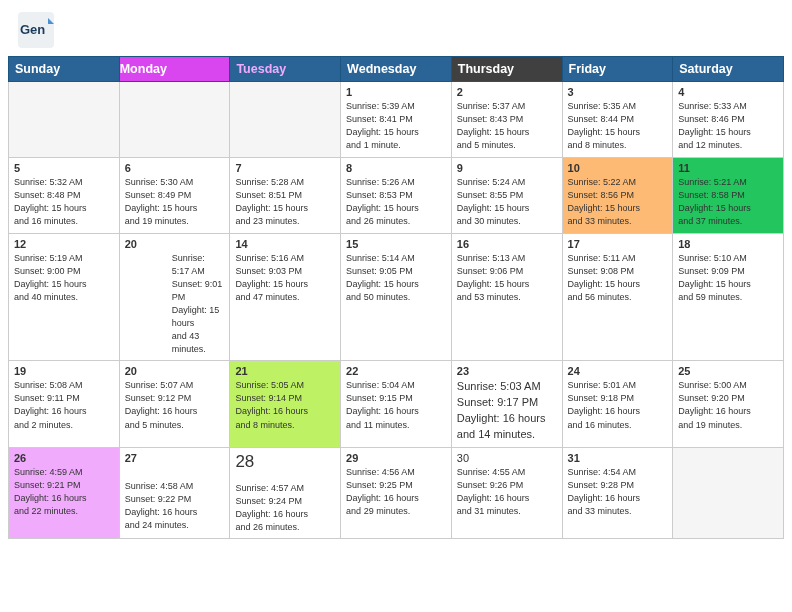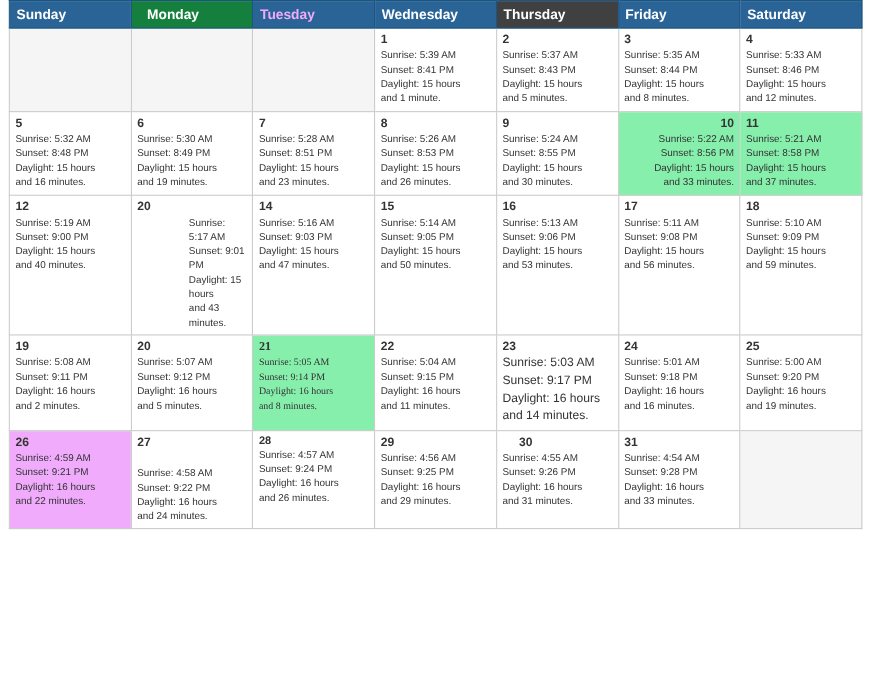--- a/index.html
+++ b/index.html
@@ -5,26 +5,45 @@
     * { margin: 0; padding: 0; box-sizing: border-box; }
     body { font-family: Arial, sans-serif; background: #fff; width: 792px; height: 612px; overflow: hidden; }
 
     table { border-collapse: collapse; width: calc(100% - 16px); margin: 0 8px; }
   </style>
 </head>
 <body>
 
 <div style="width:792px;height:612px;overflow:hidden;background:#fff;">
 
+  <div style="display:flex;justify-content:space-between;align-items:flex-start;padding:10px 16px 6px 16px;">
+    <div style="display:flex;align-items:center;gap:4px;">
+      <div style="position:relative;width:40px;height:40px;">
+        <svg width="40" height="40" viewBox="0 0 40 40">
+          <rect x="2" y="2" width="36" height="36" rx="4" fill="#1a3a5c" opacity="0.08"></rect>
+          <text x="4" y="24" font-family="Arial" font-weight="bold" font-size="13" fill="#1a3a5c">Gen</text>
+          <polygon points="32,8 38,14 32,14" fill="#4a90d9"></polygon>
+        </svg>
+      </div>
+      <div>
+        <div style="font-size:16px;font-weight:bold;color:#1a3a5c;line-height:1.1;"></div>
+        <div style="font-size:16px;font-weight:bold;color:#4a90d9;line-height:1.1;"></div>
+      </div>
+    </div>
+    <div style="text-align:right;">
+      <div style="font-size:36px;font-weight:bold;color:#1a3a5c;"></div>
+      <div style="font-size:14px;color:#555;"></div>
+    </div>
+  </div>
 
   <table style="border-collapse:collapse;width:calc(100% - 16px);margin:0 8px;table-layout:fixed;">
     <thead>
       <tr id="header-row">
           <th style="background: rgb(42, 100, 150); color: rgb(255, 255, 255); padding: 5px 6px; text-align: left; font-size: 12.5px; border: 1px solid rgb(28, 85, 128); font-family: Arial, sans-serif; font-weight: bold;">Sunday</th>
-          <th style="background: #15803d; color: rgb(255, 255, 255); padding: 5px 14px; text-align: left; font-size: 12.5px; border: 1px solid rgb(28, 85, 128); font-family: Arial, sans-serif; font-weight: bold;">Monday</th>
+          <th style="background: #d946ef; color: rgb(255, 255, 255); padding: 5px 0; text-align: left; font-size: 12.5px; border: 1px solid rgb(28, 85, 128); font-family: Arial, sans-serif; font-weight: bold;">Monday</th>
           <th style="background: rgb(42, 100, 150); color: #f0abfc; padding: 5px 6px; text-align: left; font-size: 12.5px; border: 1px solid rgb(28, 85, 128); font-family: Arial, sans-serif; font-weight: bold;">Tuesday</th>
           <th style="background: rgb(42, 100, 150); color: rgb(255, 255, 255); padding: 5px 6px; text-align: left; font-size: 12.5px; border: 1px solid rgb(28, 85, 128); font-family: Arial, sans-serif; font-weight: bold;">Wednesday</th>
           <th style="background: #404040; color: rgb(255, 255, 255); padding: 5px 6px; text-align: left; font-size: 12.5px; border: 1px solid rgb(28, 85, 128); font-family: Arial, sans-serif; font-weight: bold;">Thursday</th>
           <th style="background: rgb(42, 100, 150); color: rgb(255, 255, 255); padding: 5px 6px; text-align: left; font-size: 12.5px; border: 1px solid rgb(28, 85, 128); font-family: Arial, sans-serif; font-weight: bold;">Friday</th>
           <th style="background: rgb(42, 100, 150); color: rgb(255, 255, 255); padding: 5px 6px; text-align: left; font-size: 12.5px; border: 1px solid rgb(28, 85, 128); font-family: Arial, sans-serif; font-weight: bold;">Saturday</th>
         </tr>
     </thead>
     <tbody id="calendar-body">
         <tr>
           <td style="vertical-align: top; border: 1px solid rgb(204, 204, 204); padding: 4px 5px; font-size: 9px; color: rgb(51, 51, 51); height: 76px; font-family: Arial, sans-serif; background: rgb(245, 245, 245);"></td>
@@ -88,28 +107,28 @@
 Daylight: 15 hours
 and 26 minutes.</div>
           </td>
           <td style="vertical-align: top; border: 1px solid rgb(204, 204, 204); padding: 4px 5px; font-size: 9px; color: rgb(51, 51, 51); height: 76px; font-family: Arial, sans-serif; background: rgb(255, 255, 255);">
             <div style="font-weight: bold; font-size: 11px; margin-bottom: 2px;">9</div>
             <div style="font-size: 9px; line-height: 1.45; color: rgb(51, 51, 51); white-space: pre-line;">Sunrise: 5:24 AM
 Sunset: 8:55 PM
 Daylight: 15 hours
 and 30 minutes.</div>
           </td>
-          <td style="vertical-align: top; border: 1px solid rgb(204, 204, 204); padding: 4px 5px; font-size: 9px; color: rgb(51, 51, 51); height: 76px; font-family: Arial, sans-serif; background: #86efac; text-align: right;">
+          <td style="vertical-align: top; border: 1px solid rgb(204, 204, 204); padding: 4px 5px; font-size: 9px; color: rgb(51, 51, 51); height: 76px; font-family: Arial, sans-serif; background: #fdba74;">
             <div style="font-weight: bold; font-size: 11px; margin-bottom: 2px;">10</div>
             <div style="font-size: 9px; line-height: 1.45; color: rgb(51, 51, 51); white-space: pre-line;">Sunrise: 5:22 AM
 Sunset: 8:56 PM
 Daylight: 15 hours
 and 33 minutes.</div>
           </td>
-          <td style="vertical-align: top; border: 1px solid rgb(204, 204, 204); padding: 4px 5px; font-size: 9px; color: rgb(51, 51, 51); height: 76px; font-family: Arial, sans-serif; background: #86efac;">
+          <td style="vertical-align: top; border: 1px solid rgb(204, 204, 204); padding: 4px 5px; font-size: 9px; color: rgb(51, 51, 51); height: 76px; font-family: Arial, sans-serif; background: #22c55e;">
             <div style="font-weight: bold; font-size: 11px; margin-bottom: 2px;">11</div>
             <div style="font-size: 9px; line-height: 1.45; color: rgb(51, 51, 51); white-space: pre-line;">Sunrise: 5:21 AM
 Sunset: 8:58 PM
 Daylight: 15 hours
 and 37 minutes.</div>
           </td>
         </tr>
         <tr>
           <td style="vertical-align: top; border: 1px solid rgb(204, 204, 204); padding: 4px 5px; font-size: 9px; color: rgb(51, 51, 51); height: 76px; font-family: Arial, sans-serif; background: rgb(255, 255, 255);">
             <div style="font-weight: bold; font-size: 11px; margin-bottom: 2px;">12</div>
@@ -169,21 +188,21 @@
 Daylight: 16 hours
 and 2 minutes.</div>
           </td>
           <td style="vertical-align: top; border: 1px solid rgb(204, 204, 204); padding: 4px 5px; font-size: 9px; color: rgb(51, 51, 51); height: 76px; font-family: Arial, sans-serif; background: rgb(255, 255, 255);">
             <div style="font-weight: bold; font-size: 11px; margin-bottom: 2px;">20</div>
             <div style="font-size: 9px; line-height: 1.45; color: rgb(51, 51, 51); white-space: pre-line;">Sunrise: 5:07 AM
 Sunset: 9:12 PM
 Daylight: 16 hours
 and 5 minutes.</div>
           </td>
-          <td style="vertical-align: top; border: 1px solid rgb(204, 204, 204); padding: 4px 5px; font-size: 9px; color: rgb(51, 51, 51); height: 76px; font-family: Liberation Serif, serif; background: #86efac;">
+          <td style="vertical-align: top; border: 1px solid rgb(204, 204, 204); padding: 4px 5px; font-size: 9px; color: rgb(51, 51, 51); height: 76px; font-family: Liberation Sans, sans-serif; background: #bef264;">
             <div style="font-weight: bold; font-size: 11px; margin-bottom: 2px;">21</div>
             <div style="font-size: 9px; line-height: 1.45; color: rgb(51, 51, 51); white-space: pre-line;">Sunrise: 5:05 AM
 Sunset: 9:14 PM
 Daylight: 16 hours
 and 8 minutes.</div>
           </td>
           <td style="vertical-align: top; border: 1px solid rgb(204, 204, 204); padding: 4px 5px; font-size: 9px; color: rgb(51, 51, 51); height: 76px; font-family: Arial, sans-serif; background: rgb(255, 255, 255);">
             <div style="font-weight: bold; font-size: 11px; margin-bottom: 2px;">22</div>
             <div style="font-size: 9px; line-height: 1.45; color: rgb(51, 51, 51); white-space: pre-line;">Sunrise: 5:04 AM
 Sunset: 9:15 PM
@@ -221,35 +240,35 @@
 and 22 minutes.</div>
           </td>
           <td style="vertical-align: top; border: 1px solid rgb(204, 204, 204); padding: 4px 5px; font-size: 9px; color: rgb(51, 51, 51); height: 76px; font-family: Arial, sans-serif; background: rgb(255, 255, 255);">
             <div style="font-weight: bold; font-size: 11px; margin-bottom: 16px;">27</div>
             <div style="font-size: 9px; line-height: 1.45; color: rgb(51, 51, 51); white-space: pre-line;">Sunrise: 4:58 AM
 Sunset: 9:22 PM
 Daylight: 16 hours
 and 24 minutes.</div>
           </td>
           <td style="vertical-align: top; border: 1px solid rgb(204, 204, 204); padding: 4px 5px; font-size: 9px; color: rgb(51, 51, 51); height: 76px; font-family: Arial, sans-serif; background: rgb(255, 255, 255);">
-            <div style="font-weight: bold; font-size: 10px; margin-bottom: 0;">28</div>
+            <div style="font-weight: normal; font-size: 17px; margin-bottom: 10px;">28</div>
             <div style="font-size: 9px; line-height: 1.45; color: rgb(51, 51, 51); white-space: pre-line;">Sunrise: 4:57 AM
 Sunset: 9:24 PM
 Daylight: 16 hours
 and 26 minutes.</div>
           </td>
           <td style="vertical-align: top; border: 1px solid rgb(204, 204, 204); padding: 4px 5px; font-size: 9px; color: rgb(51, 51, 51); height: 76px; font-family: Arial, sans-serif; background: rgb(255, 255, 255);">
             <div style="font-weight: bold; font-size: 11px; margin-bottom: 2px;">29</div>
             <div style="font-size: 9px; line-height: 1.45; color: rgb(51, 51, 51); white-space: pre-line;">Sunrise: 4:56 AM
 Sunset: 9:25 PM
 Daylight: 16 hours
 and 29 minutes.</div>
           </td>
           <td style="vertical-align: top; border: 1px solid rgb(204, 204, 204); padding: 4px 5px; font-size: 9px; color: rgb(51, 51, 51); height: 76px; font-family: Arial, sans-serif; background: rgb(255, 255, 255);">
-            <div style="font-weight: bold; font-size: 11px; margin-bottom: 2px; margin-left: 15px;">30</div>
+            <div style="font-weight: normal; font-size: 11px; margin-bottom: 2px;">30</div>
             <div style="font-size: 9px; line-height: 1.45; color: rgb(51, 51, 51); white-space: pre-line;">Sunrise: 4:55 AM
 Sunset: 9:26 PM
 Daylight: 16 hours
 and 31 minutes.</div>
           </td>
           <td style="vertical-align: top; border: 1px solid rgb(204, 204, 204); padding: 4px 5px; font-size: 9px; color: rgb(51, 51, 51); height: 76px; font-family: Arial, sans-serif; background: rgb(255, 255, 255);">
             <div style="font-weight: bold; font-size: 11px; margin-bottom: 2px;">31</div>
             <div style="font-size: 9px; line-height: 1.45; color: rgb(51, 51, 51); white-space: pre-line;">Sunrise: 4:54 AM
 Sunset: 9:28 PM
 Daylight: 16 hours

